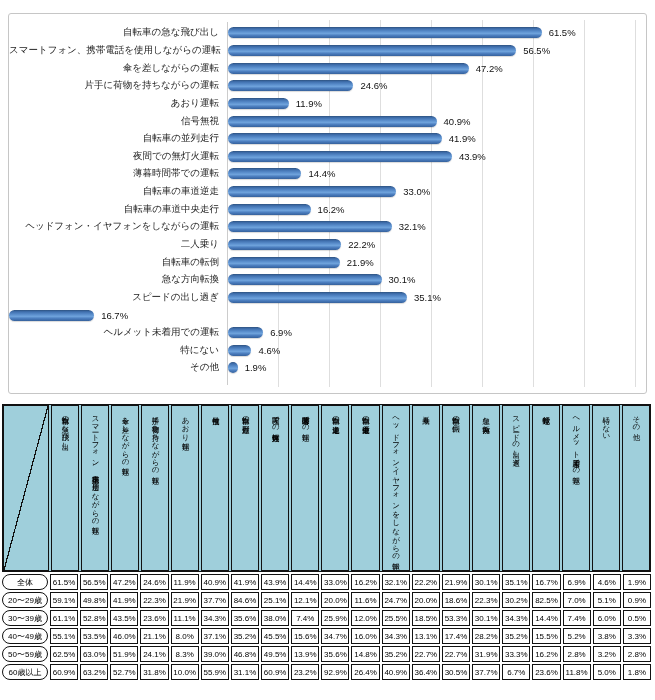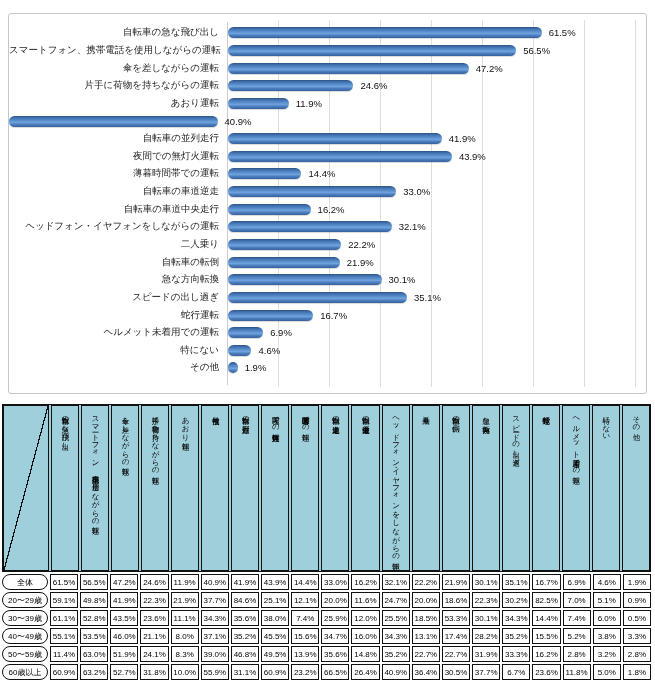--- a/index.html
+++ b/index.html
@@ -108,20 +108,21 @@
         </div>
       </div>
       <div class="chart-row">
         <div class="cat-label">あおり運転</div>
         <div class="bar-track">
           <div class="bar" style="width: 60.69px;"></div>
           <div class="val-label" style="left: 67.69px;">11.9%</div>
         </div>
       </div>
       <div class="chart-row">
+        <div class="cat-label">信号無視</div>
         <div class="bar-track">
           <div class="bar" style="width: 208.59px;"></div>
           <div class="val-label" style="left: 215.59px;">40.9%</div>
         </div>
       </div>
       <div class="chart-row">
         <div class="cat-label">自転車の並列走行</div>
         <div class="bar-track">
           <div class="bar" style="width: 213.69px;"></div>
           <div class="val-label" style="left: 220.69px;">41.9%</div>
@@ -184,21 +185,20 @@
         </div>
       </div>
       <div class="chart-row">
         <div class="cat-label">スピードの出し過ぎ</div>
         <div class="bar-track">
           <div class="bar" style="width: 179.01px;"></div>
           <div class="val-label" style="left: 186.01px;">35.1%</div>
         </div>
       </div>
       <div class="chart-row">
-        <div class="cat-label">蛇行運転</div>
         <div class="bar-track">
           <div class="bar" style="width: 85.17px;"></div>
           <div class="val-label" style="left: 92.17px;">16.7%</div>
         </div>
       </div>
       <div class="chart-row">
         <div class="cat-label">ヘルメット未着用での運転</div>
         <div class="bar-track">
           <div class="bar" style="width: 35.19px;"></div>
           <div class="val-label" style="left: 42.19px;">6.9%</div>
@@ -373,21 +373,21 @@
         <div class="dcell">17.4%</div>
         <div class="dcell">28.2%</div>
         <div class="dcell">35.2%</div>
         <div class="dcell">15.5%</div>
         <div class="dcell">5.2%</div>
         <div class="dcell">3.8%</div>
         <div class="dcell">3.3%</div>
       </div>
       <div class="tgrid body-row">
         <div class="dcell rowlabel">50〜59歳</div>
-        <div class="dcell">11.4%</div>
+        <div class="dcell">62.5%</div>
         <div class="dcell">63.0%</div>
         <div class="dcell">51.9%</div>
         <div class="dcell">24.1%</div>
         <div class="dcell">8.3%</div>
         <div class="dcell">39.0%</div>
         <div class="dcell">46.8%</div>
         <div class="dcell">49.5%</div>
         <div class="dcell">13.9%</div>
         <div class="dcell">35.6%</div>
         <div class="dcell">14.8%</div>
@@ -405,21 +405,21 @@
         <div class="dcell rowlabel">60歳以上</div>
         <div class="dcell">60.9%</div>
         <div class="dcell">63.2%</div>
         <div class="dcell">52.7%</div>
         <div class="dcell">31.8%</div>
         <div class="dcell">10.0%</div>
         <div class="dcell">55.9%</div>
         <div class="dcell">31.1%</div>
         <div class="dcell">60.9%</div>
         <div class="dcell">23.2%</div>
-        <div class="dcell">66.5%</div>
+        <div class="dcell">92.9%</div>
         <div class="dcell">26.4%</div>
         <div class="dcell">40.9%</div>
         <div class="dcell">36.4%</div>
         <div class="dcell">30.5%</div>
         <div class="dcell">37.7%</div>
         <div class="dcell">6.7%</div>
         <div class="dcell">23.6%</div>
         <div class="dcell">11.8%</div>
         <div class="dcell">5.0%</div>
         <div class="dcell">1.8%</div>

